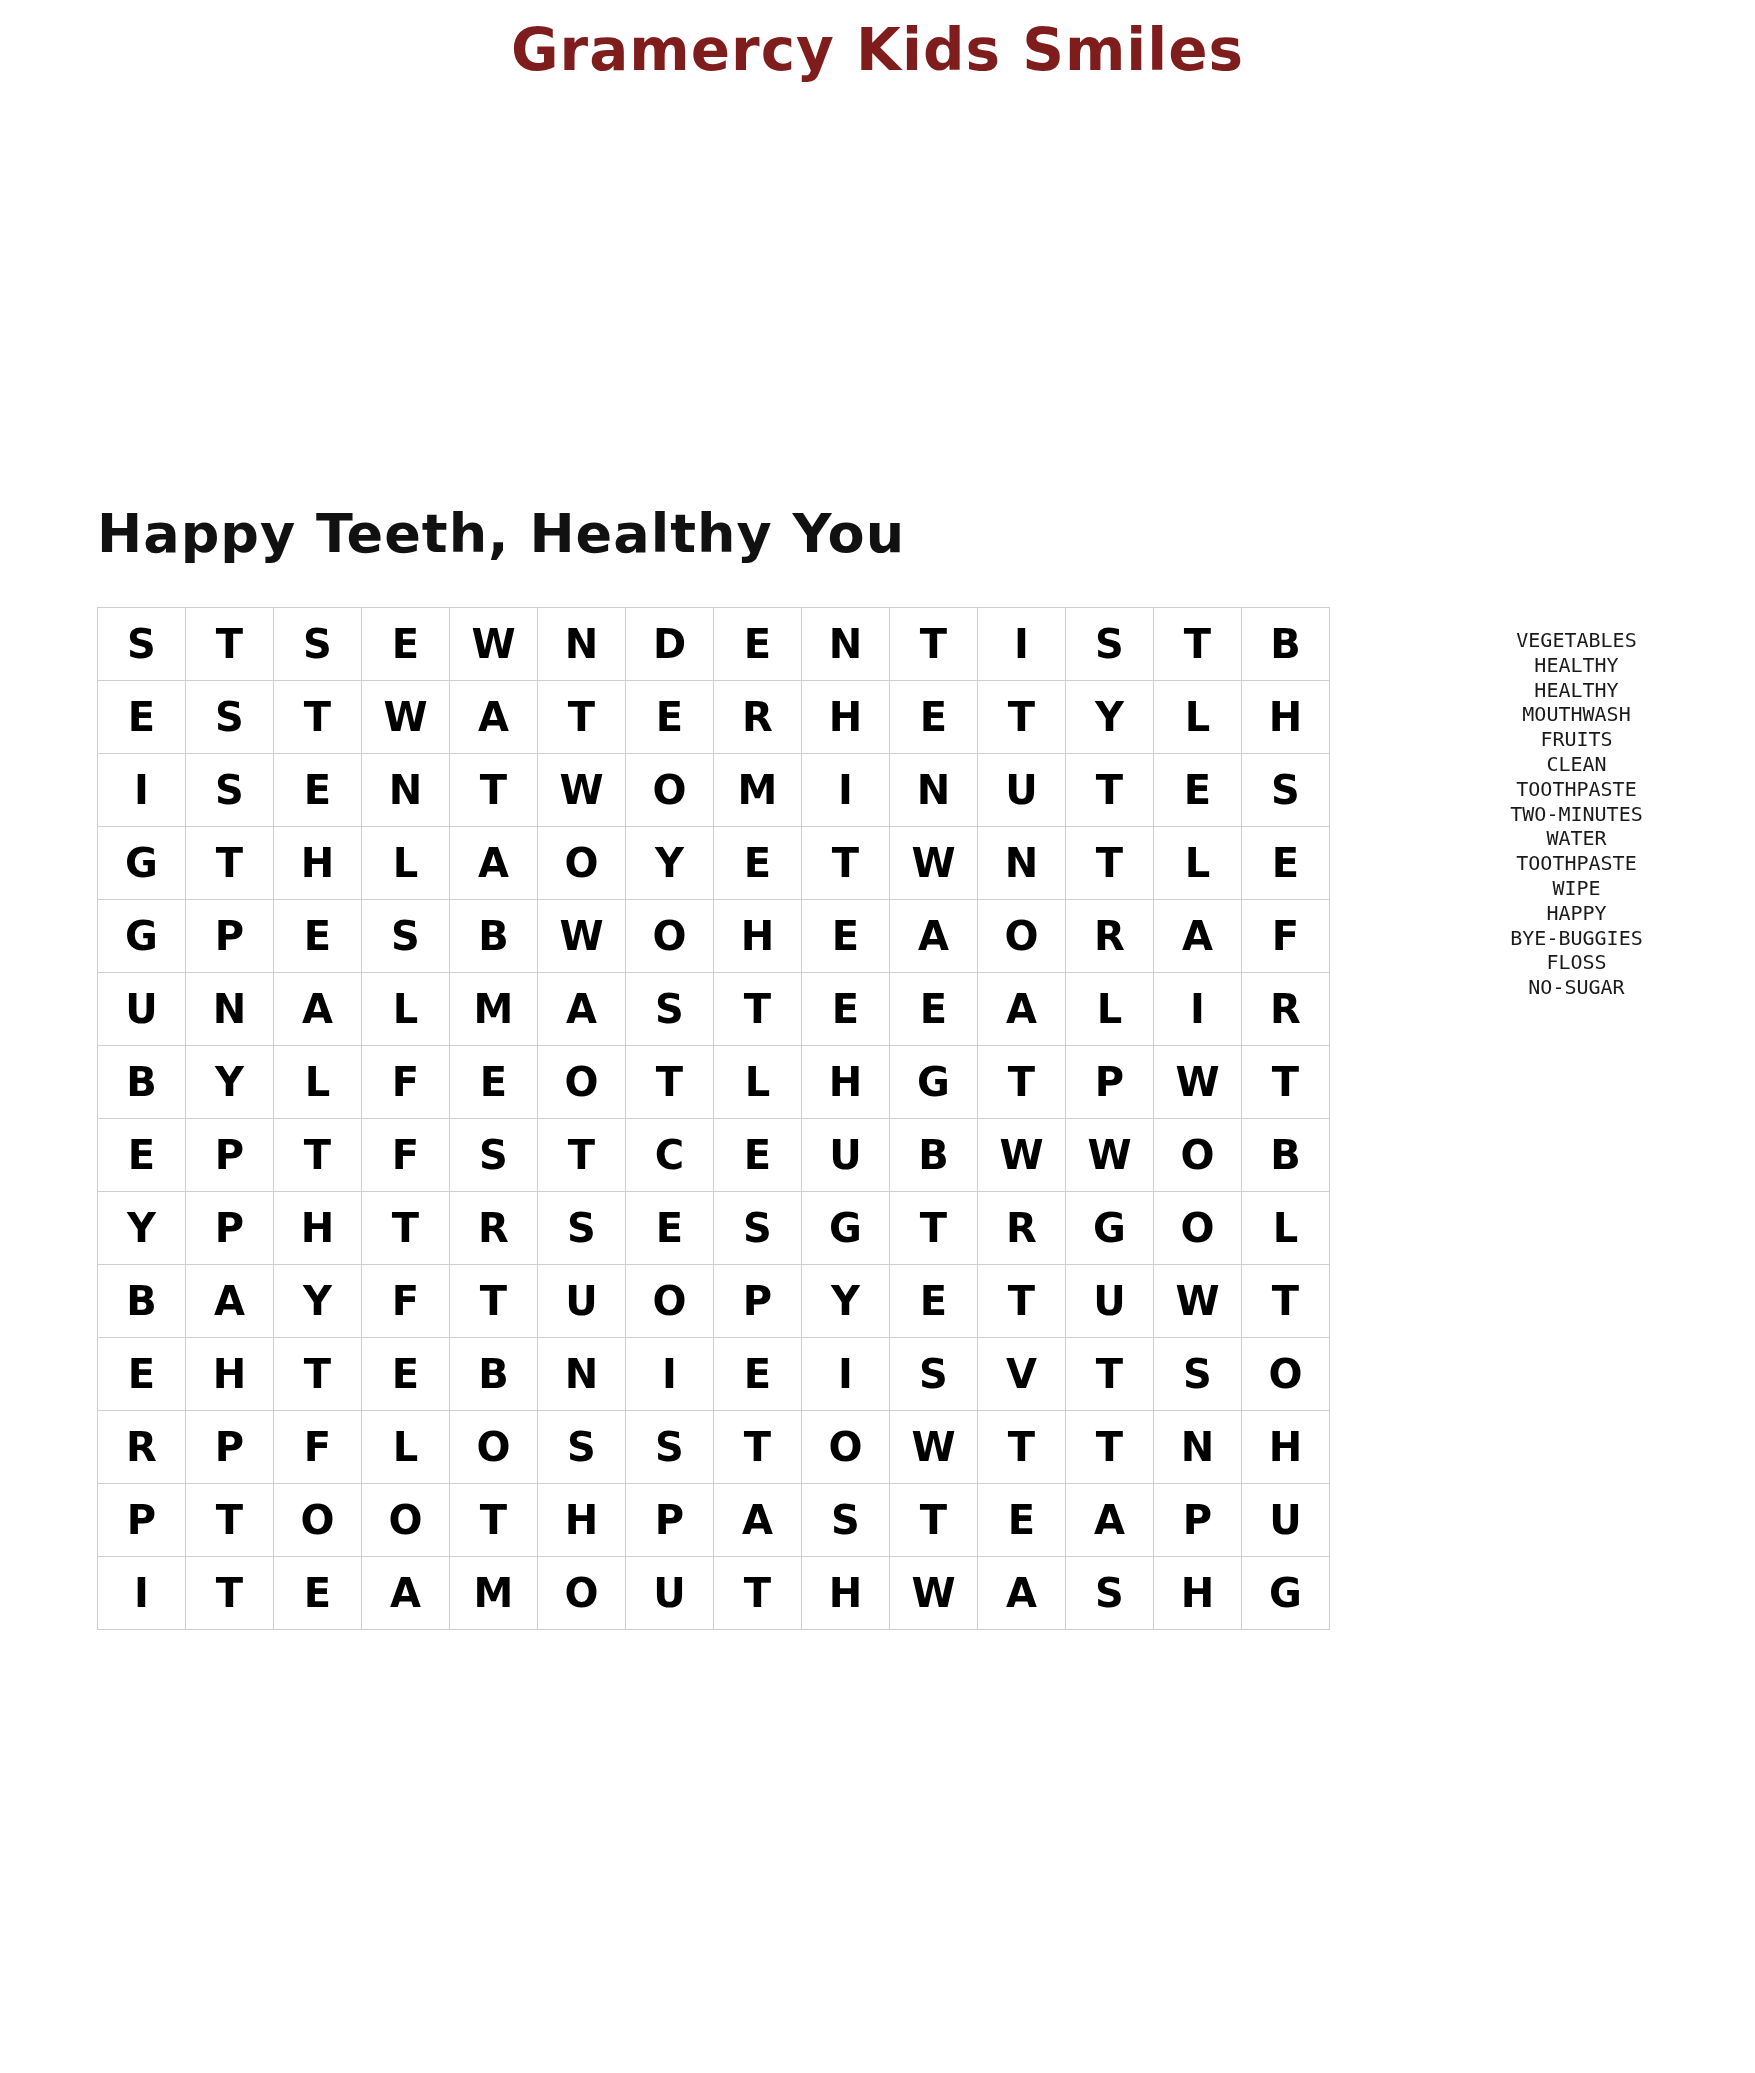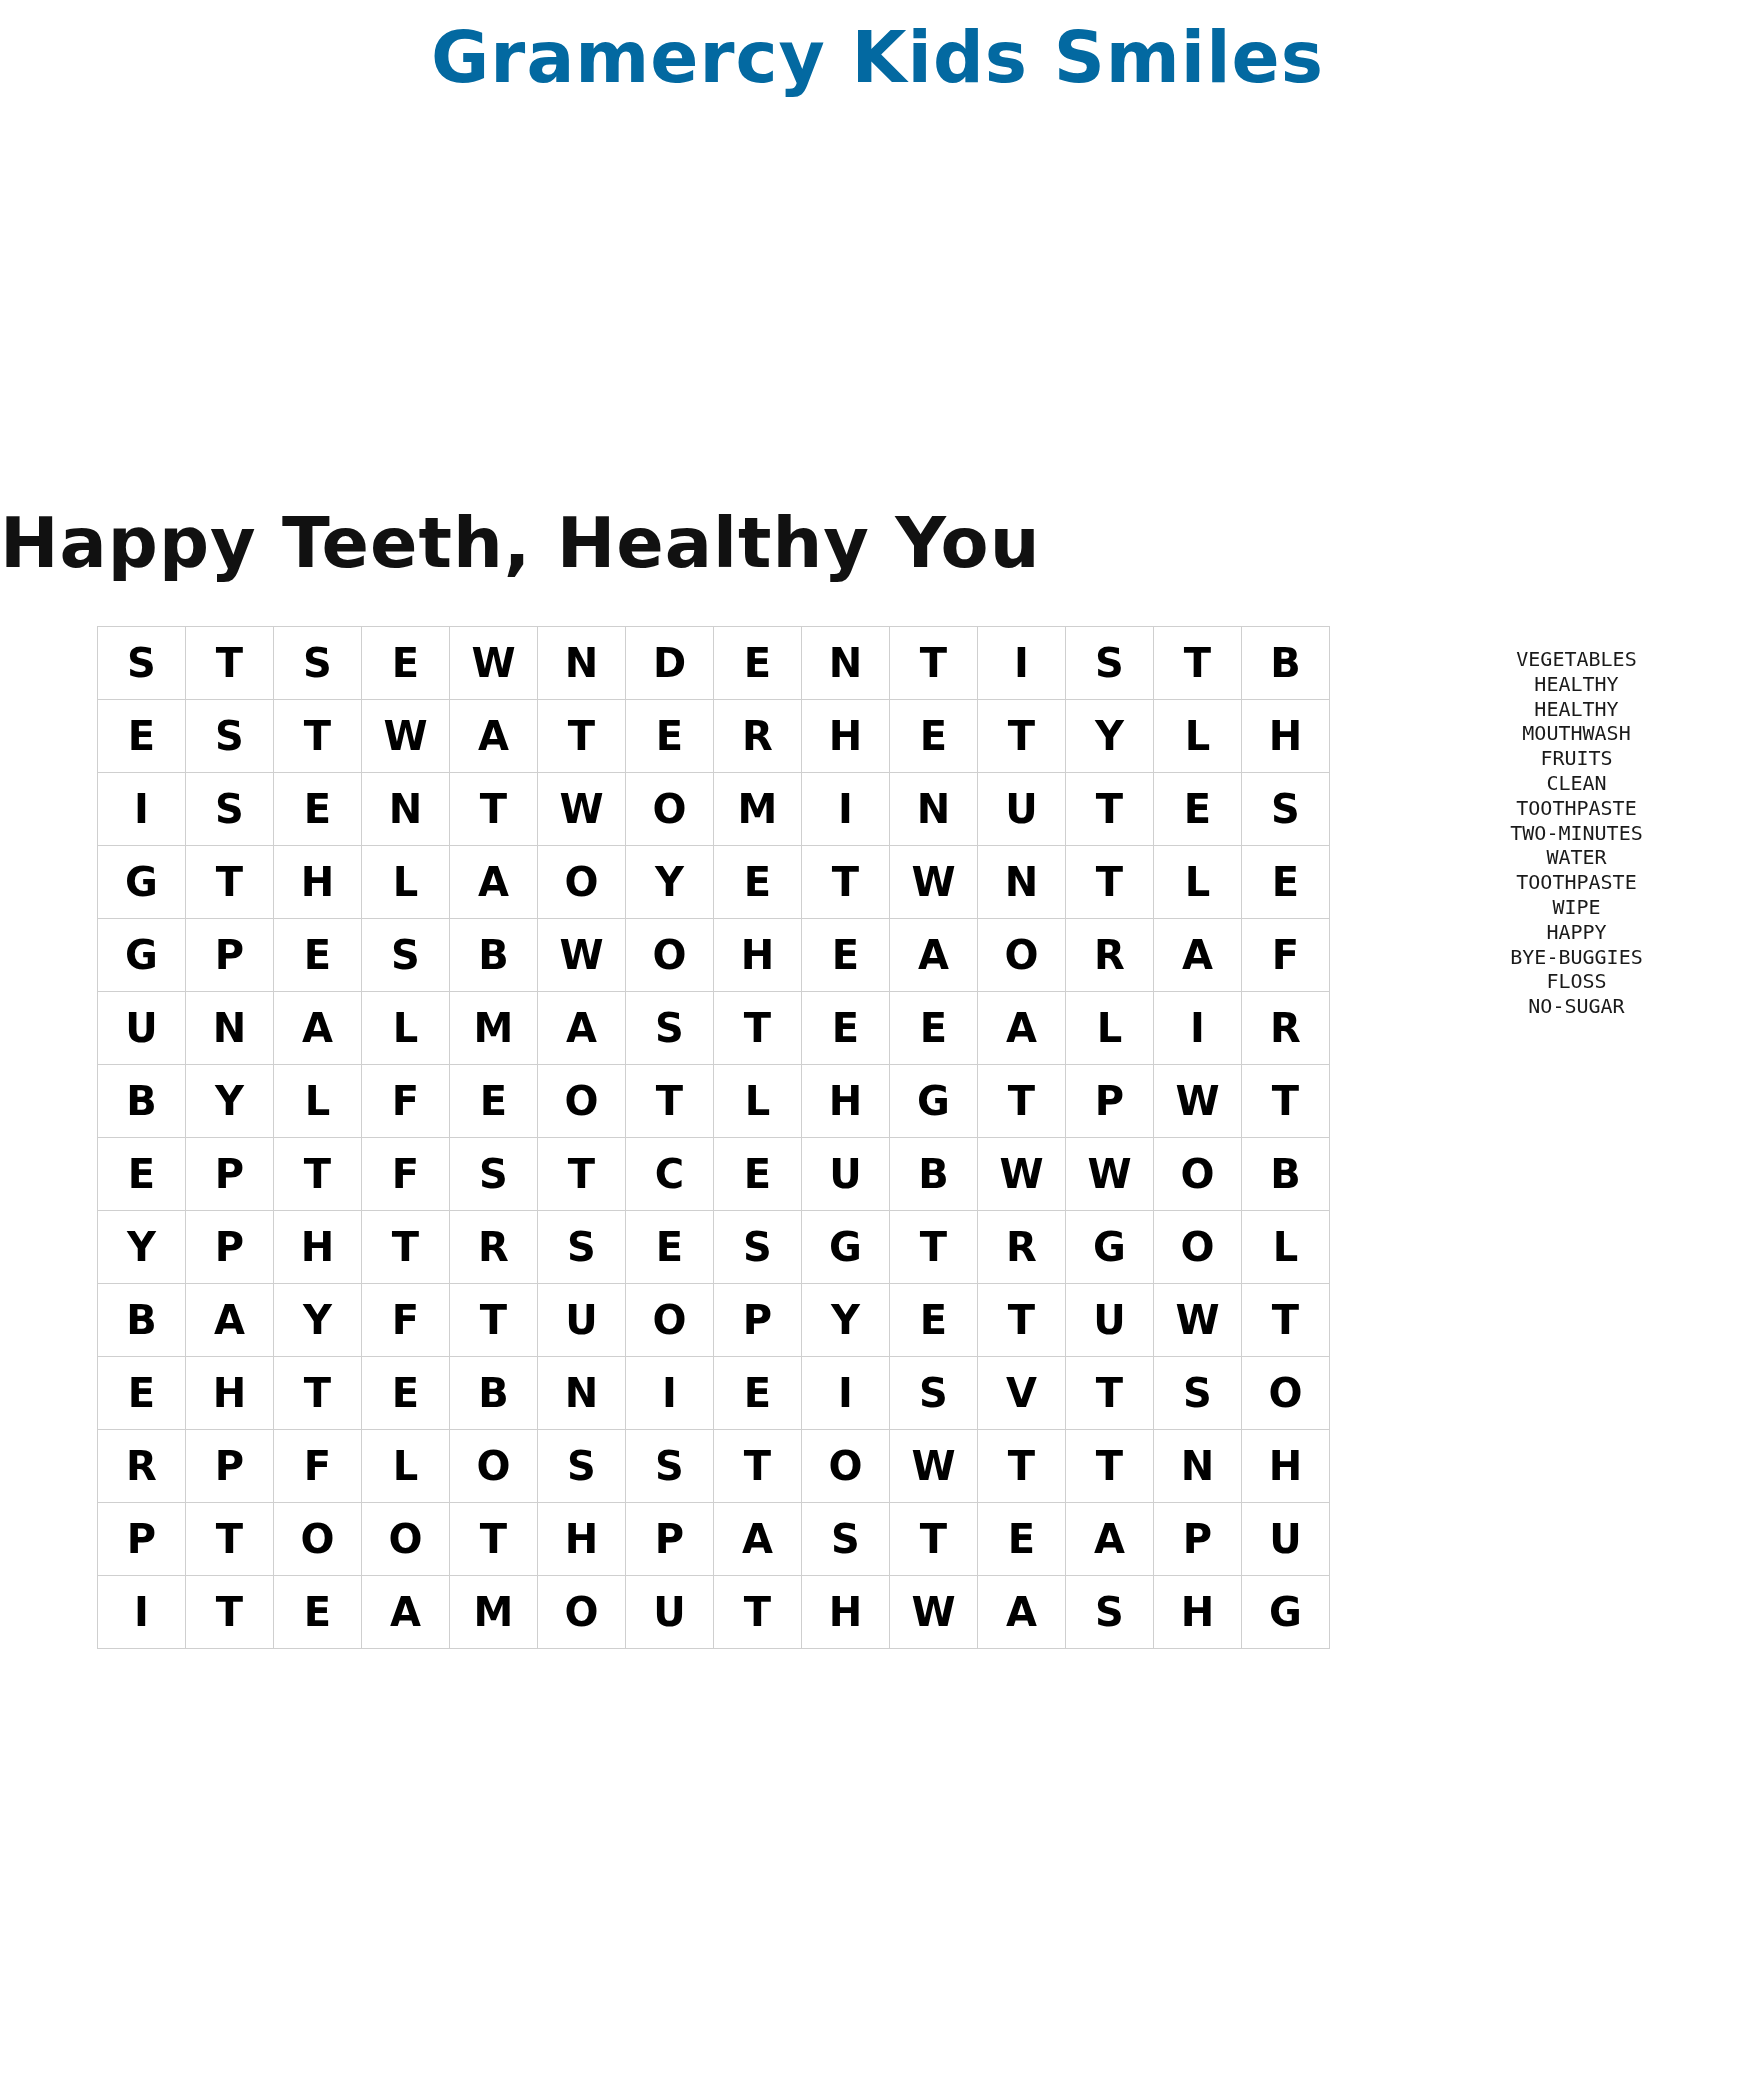--- a/index.html
+++ b/index.html
@@ -10,23 +10,23 @@
   body {
     width: 1755px;
     height: 2074px;
     font-family: "DejaVu Sans", sans-serif;
     position: relative;
     overflow: hidden;
   }
   .brand-title {
     text-align: center;
     font-family: "DejaVu Sans", sans-serif;
-    font-size: 71px;
+    font-size: 58px;
     font-weight: 700;
-    color: #0369a1;
+    color: #7f1d1d;
     letter-spacing: 1px;
     margin: 17.4px 0 0 0;
     line-height: 1.15;
   }
   .subtitle {
     text-align: center;
     font-family: "DejaVu Sans", sans-serif;
     font-size: 47px;
     font-weight: 700;
     color: #000000;
@@ -34,23 +34,24 @@
     margin: 25px 87px 0 87px;
   }
   .puzzle-wrap {
     position: absolute;
     top: 502px;
     left: 0;
     width: 1755px;
   }
   .puzzle-title {
     font-family: "DejaVu Sans", sans-serif;
-    font-size: 70px;
+    font-size: 54px;
     font-weight: 700;
     color: #111111;
+    margin-left: 97px;
     letter-spacing: 1px;
   }
   .puzzle-body {
     display: flex;
     align-items: flex-start;
     margin-top: 42px;
   }
   table.grid {
     border-collapse: collapse;
     margin-left: 97px;

